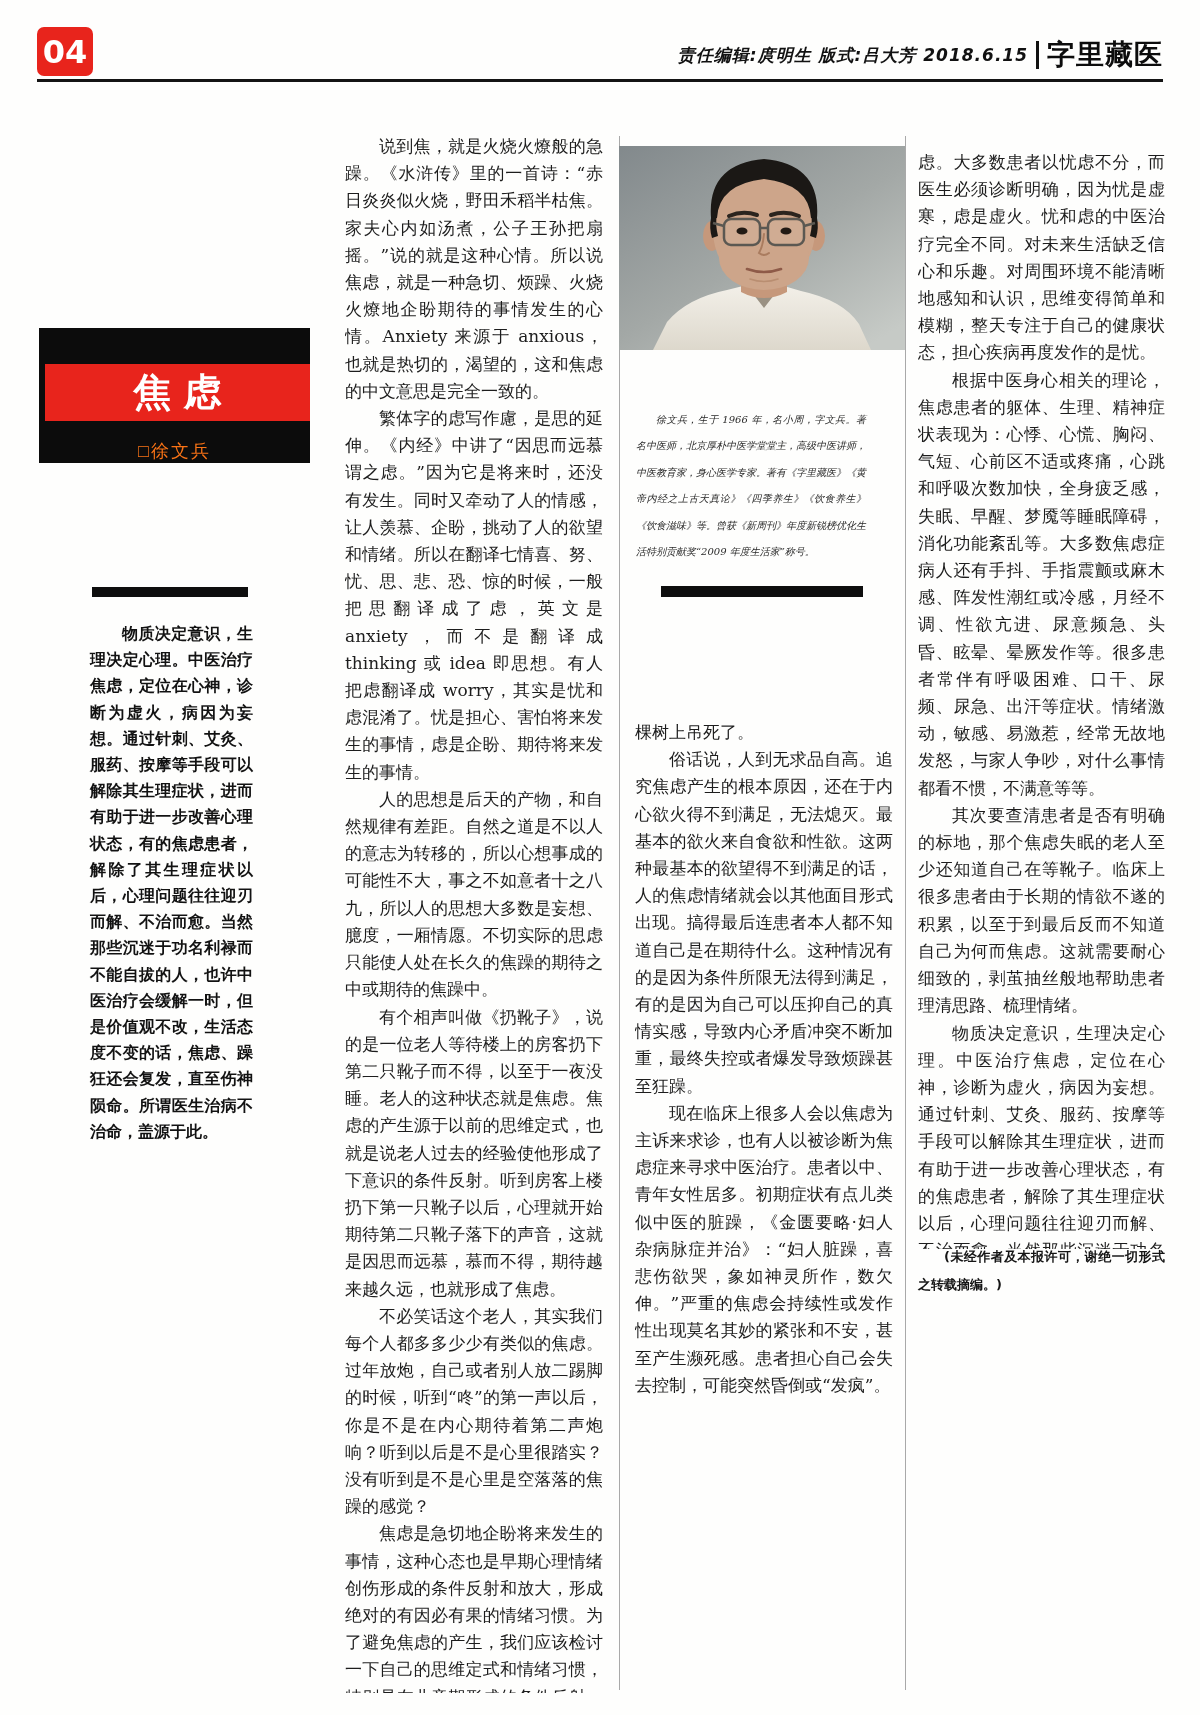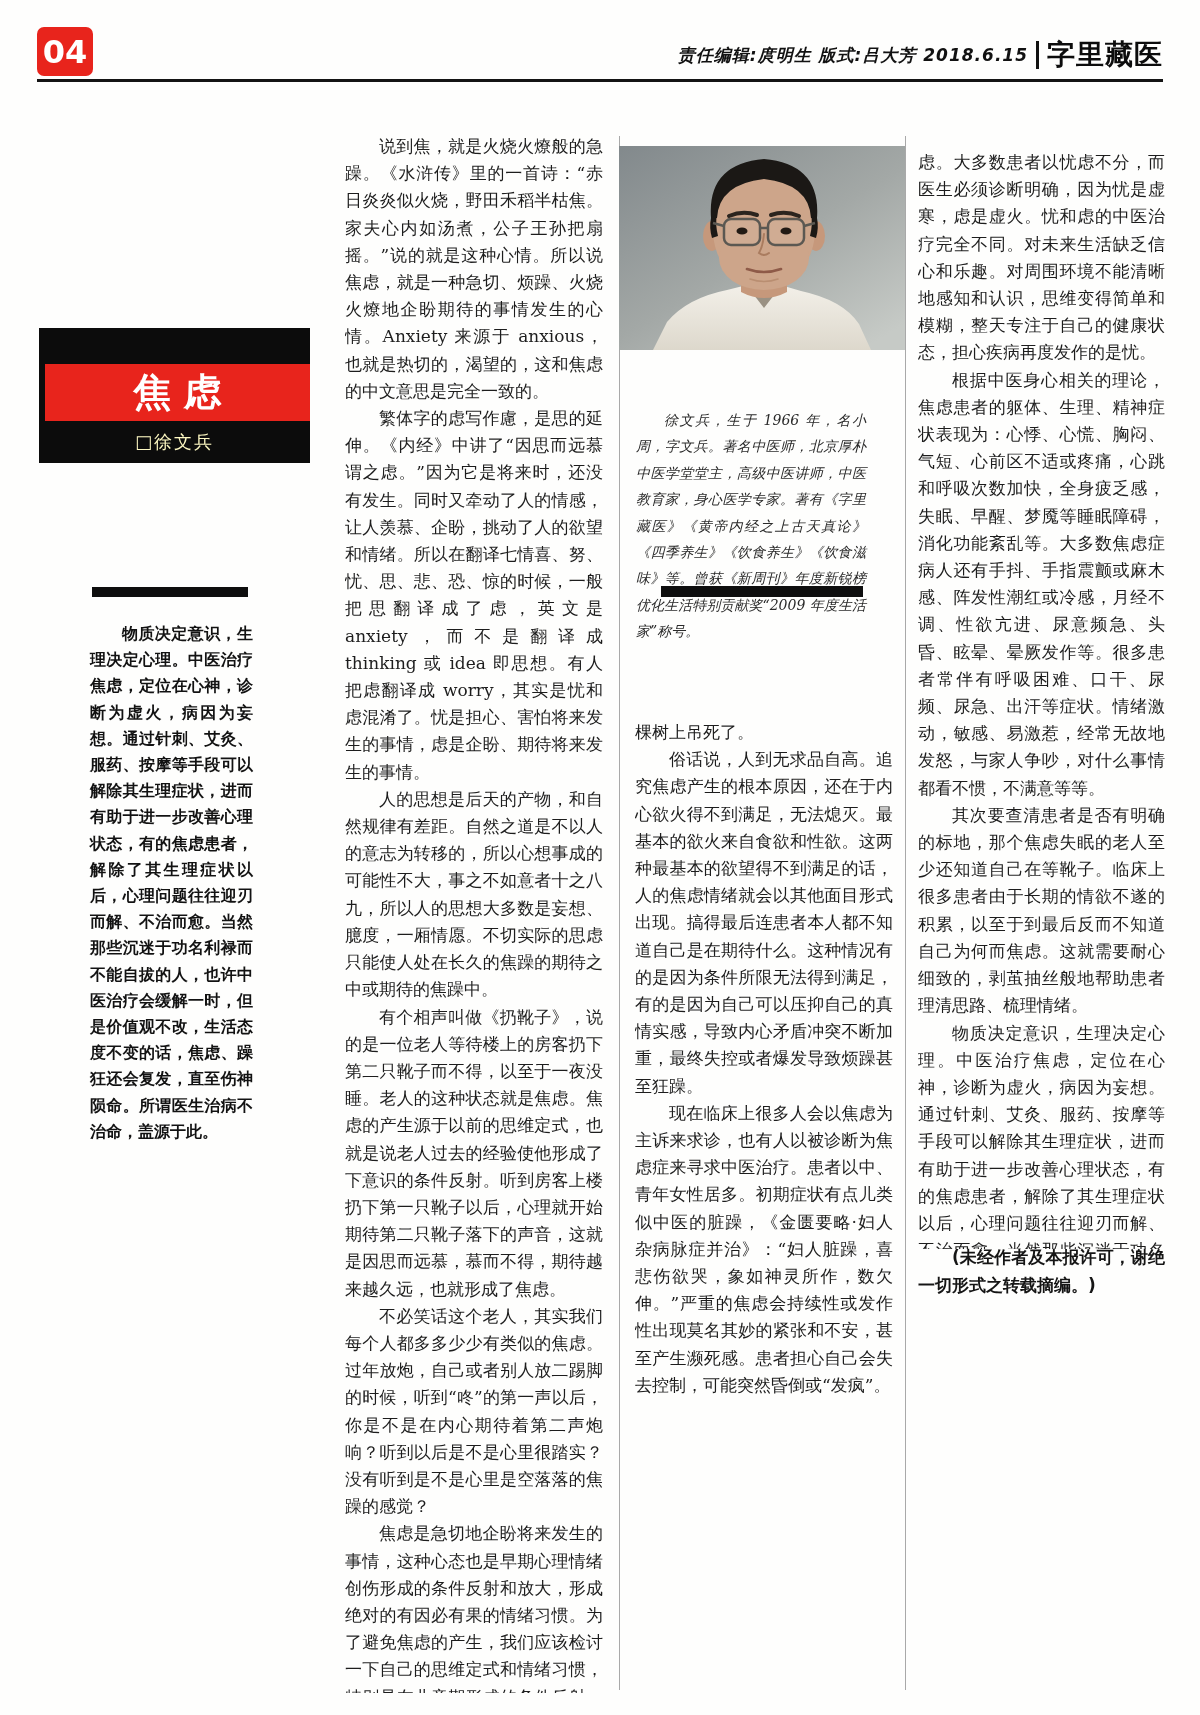--- a/index.html
+++ b/index.html
@@ -33,22 +33,22 @@
   .head-rule { position: absolute; left: 37px; width: 1126px; top: 79px; height: 3px; background: #141414; }
 
   
   .title-block { position: absolute; left: 39px; top: 328px; width: 271px; height: 135px; background: #0c0c0c; }
   .title-red {
     position: absolute; left: 0; right: 0; top: 36px; height: 57px; background: var(--red);
     display: flex; align-items: center; justify-content: center; margin-left: 6px;
   }
   .title-text { color: #fff; font-size: 38px; font-weight: bold; letter-spacing: 12px; padding-left: 12px; }
   .byline {
-    position: absolute; left: 0; right: 0; top: 94px; height: 40px; color: #fef9c3;
-    display: flex; align-items: center; justify-content: center; font-size: 18px; letter-spacing: 2px;
+    position: absolute; left: 0; right: 0; top: 103px; height: 40px; color: #f97316;
+    display: flex; align-items: center; justify-content: center; font-size: 18px; letter-spacing: 2px; font-family: Liberation Serif, serif;
   }
   .quote-bar { position: absolute; left: 92px; top: 587px; width: 156px; height: 10px; background: #0e0e0e; }
   .pullquote {
     position: absolute; left: 90px; top: 621px; width: 163px;
     font-size: 16px; font-weight: bold; line-height: 26.2px;
     text-align: justify; text-indent: 2em; color: #121212;
   }
 
   
   .vrule { position: absolute; top: 136px; height: 1554px; width: 1px; background: #a9a9a9; }
@@ -64,30 +64,30 @@
   .colbody.cont p:first-child { text-indent: 0; }
   #col1 { left: 345px; top: 133px; width: 258px; height: 1560px; }
   #col2-text { left: 635px; top: 719px; width: 258px; height: 976px; }
   #col3-text { left: 918px; top: 133px; width: 247px; height: 1100px; margin-top: 16px; }
 
   
   .photo { position: absolute; left: 619px; top: 146px; width: 286px; height: 204px; overflow: hidden; }
   .photo svg { display: block; }
   .caption {
     position: absolute; left: 636px; top: 407px; width: 230px;
-    font-size: 14px; line-height: 26.4px; font-style: italic;
+    font-size: 10px; line-height: 26.4px; font-style: italic;
     text-align: justify; text-indent: 2em; color: #2a2a2a;
   }
   .caption-bar { position: absolute; left: 661px; top: 586px; width: 202px; height: 11px; background: #0e0e0e; }
 
   
   .copyright {
     position: absolute; left: 918px; top: 1243px; width: 247px;
     font-family: "DejaVu Sans", "Liberation Sans", sans-serif;
-    font-size: 17px; font-weight: bold; line-height: 28px;
+    font-size: 13px; font-weight: bold; line-height: 28px;
     text-align: justify; text-indent: 2em; color: #151515;
   }
 </style>
 </head>
 <body>
 
 <div class="page">
 
   <div class="pagenum">04</div>
   <div class="masthead">

